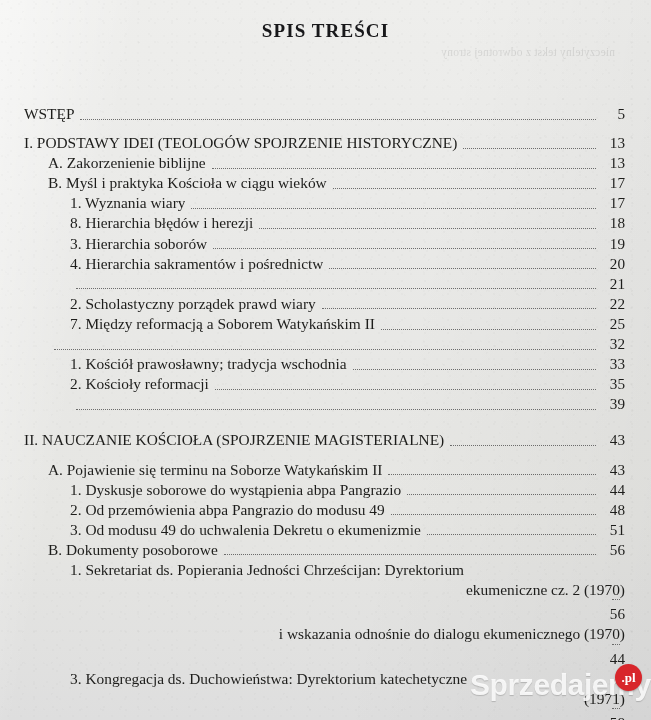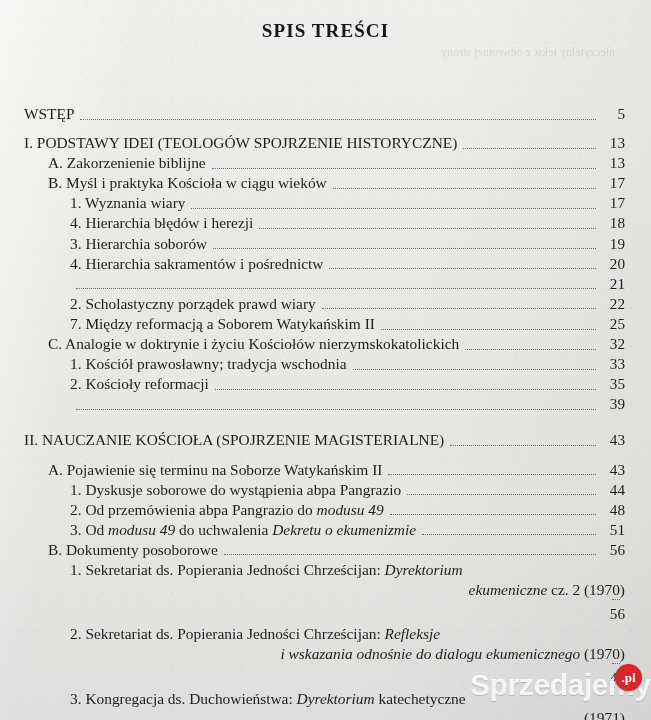--- a/index.html
+++ b/index.html
@@ -120,21 +120,21 @@
   }
 
   .lvl1 { padding-left: 0px; }
   .lvl2 { padding-left: 24px; }
   .lvl3 { padding-left: 46px; }
   .cont { padding-left: 67px; }
 
   .gap-sm { height: 9px; }
   .gap-md { height: 16px; }
 
-  .ital { font-style: italic; }
+  .ital { }
 
   
   .watermark {
     position: absolute;
     left: 470px;
     top: 668px;
     pointer-events: none;
     font-family: "Liberation Sans", "DejaVu Sans", sans-serif;
     font-weight: bold;
     font-size: 30px;
@@ -191,21 +191,21 @@
         <span class="label">B. Myśl i praktyka Kościoła w ciągu wieków</span>
         <span class="leader"></span>
         <span class="pageno">17</span>
       </div>
       <div class="entry lvl3">
         <span class="label">1. Wyznania wiary</span>
         <span class="leader"></span>
         <span class="pageno">17</span>
       </div>
       <div class="entry lvl3">
-        <span class="label">4. Hierarchia błędów i herezji</span>
+        <span class="label">8. Hierarchia błędów i herezji</span>
         <span class="leader"></span>
         <span class="pageno">18</span>
       </div>
       <div class="entry lvl3">
         <span class="label">3. Hierarchia soborów</span>
         <span class="leader"></span>
         <span class="pageno">19</span>
       </div>
       <div class="entry lvl3">
         <span class="label">4. Hierarchia sakramentów i pośrednictw</span>
@@ -220,21 +220,20 @@
         <span class="label">2. Scholastyczny porządek prawd wiary</span>
         <span class="leader"></span>
         <span class="pageno">22</span>
       </div>
       <div class="entry lvl3">
         <span class="label">7. Między reformacją a Soborem Watykańskim II</span>
         <span class="leader"></span>
         <span class="pageno">25</span>
       </div>
       <div class="entry lvl2">
-        <span class="label">C. Analogie w doktrynie i życiu Kościołów nierzymskokatolickich</span>
         <span class="leader"></span>
         <span class="pageno">32</span>
       </div>
       <div class="entry lvl3">
         <span class="label">1. Kościół prawosławny; tradycja wschodnia</span>
         <span class="leader"></span>
         <span class="pageno">33</span>
       </div>
       <div class="entry lvl3">
         <span class="label">2. Kościoły reformacji</span>
@@ -279,21 +278,20 @@
       </div>
       <div class="entry lvl3 wrap">
         <span class="line1"><span>1. Sekretariat ds. Popierania Jedności Chrześcijan: </span><span class="ital">Dyrektorium</span></span>
         <span class="line2 cont">
           <span class="label"><span class="ital">ekumeniczne</span><span> cz. 2 (1970)</span></span>
           <span class="leader"></span>
           <span class="pageno">56</span>
         </span>
       </div>
       <div class="entry lvl3 wrap">
-        <span class="line1"><span>2. Sekretariat ds. Popierania Jedności Chrześcijan: </span><span class="ital">Refleksje</span></span>
         <span class="line2 cont">
           <span class="label"><span class="ital">i wskazania odnośnie do dialogu ekumenicznego</span><span> (1970)</span></span>
           <span class="leader"></span>
           <span class="pageno">44</span>
         </span>
       </div>
       <div class="entry lvl3 wrap">
         <span class="line1"><span>3. Kongregacja ds. Duchowieństwa: </span><span class="ital">Dyrektorium</span><span> katechetyczne</span></span>
         <span class="line2 cont">
           <span class="label"><span>(1971)</span></span>

